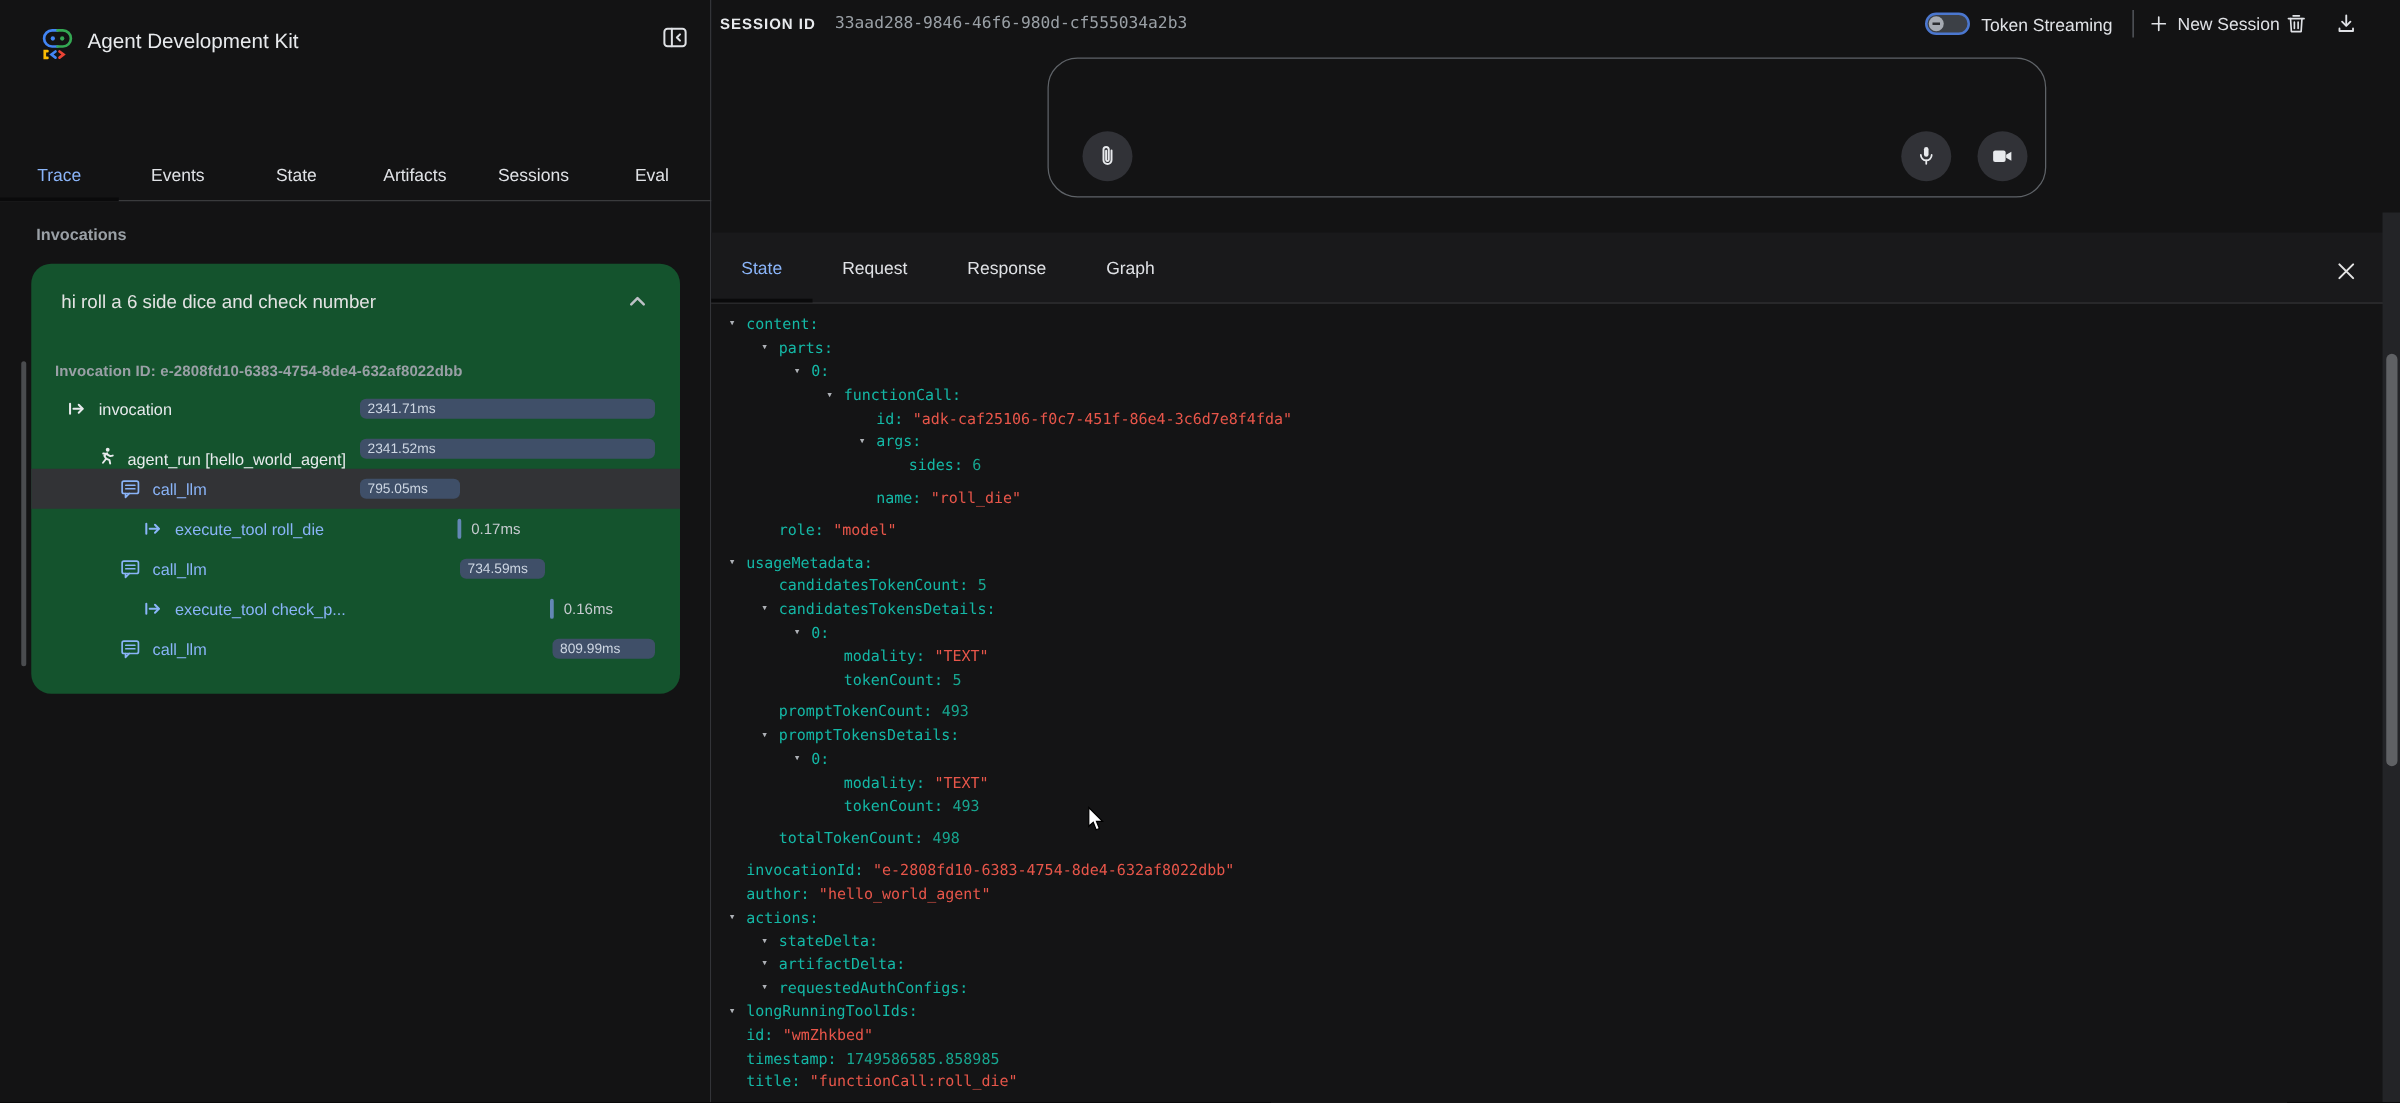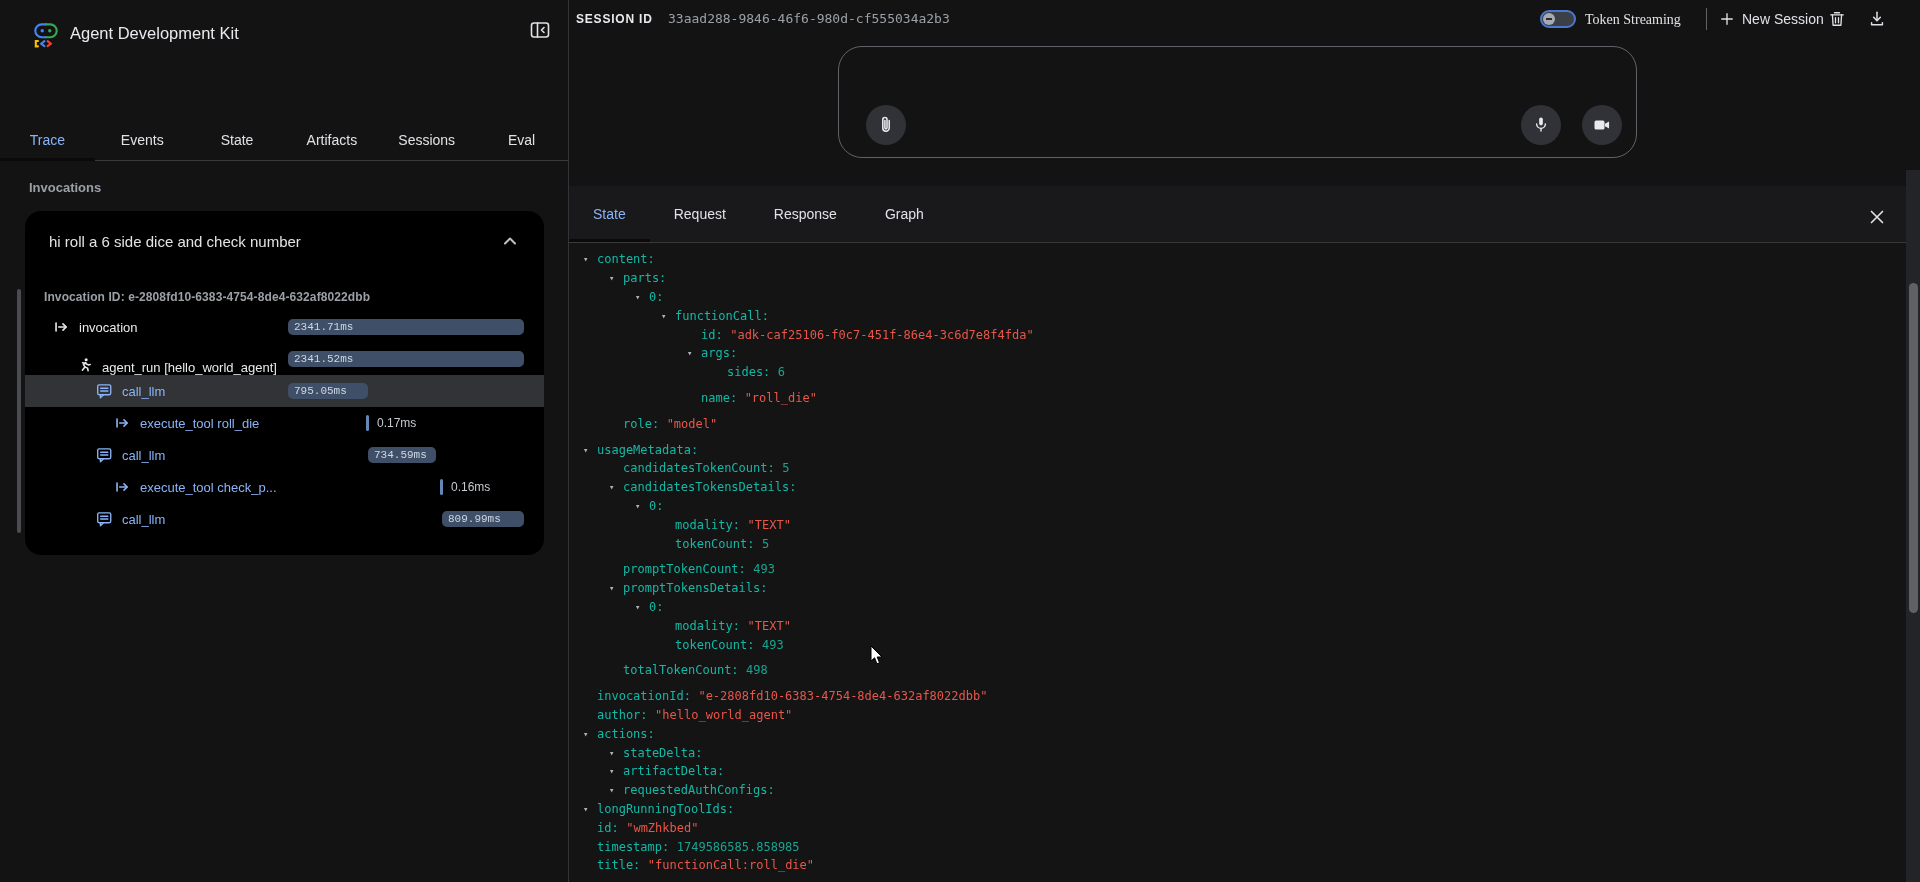--- a/index.html
+++ b/index.html
@@ -20,51 +20,51 @@
   .caret{width:0;height:0;border-left:5px solid transparent;border-right:5px solid transparent;
          border-top:6px solid #9aa0a6;}
   .sidebar-tabs{position:absolute;left:0;top:120px;width:569px;height:41px;display:flex;
                 border-bottom:1px solid #3a3b3d;box-sizing:border-box;}
   .s-tab{flex:1;display:flex;align-items:center;justify-content:center;font-size:14px;
          font-weight:500;color:#e0e2e6;position:relative;cursor:pointer;}
   .s-tab.active{color:var(--accent);}
   .s-tab.active::after{content:"";position:absolute;left:0;right:0;bottom:-1px;height:3px;background:#0a0a0b;}
   .invocations-label{position:absolute;left:29px;top:180px;font-size:13px;font-weight:600;color:#9aa0a6;}
   .left-thumb{position:absolute;left:17px;top:289px;width:4px;height:244px;background:#4a4c4f;border-radius:2px;}
-  .inv-card{position:absolute;left:25px;top:211px;width:519px;height:344px;background:#000000;border-radius:16px;}
+  .inv-card{position:absolute;left:25px;top:211px;width:519px;height:344px;background:#14532d;border-radius:16px;}
   .inv-title{position:absolute;left:24px;top:22px;font-size:15px;color:#e3e3e3;max-width:440px;
              white-space:nowrap;overflow:hidden;}
   .inv-chevron{position:absolute;right:22px;top:18px;width:24px;height:24px;color:#bdc1c6;cursor:pointer;}
   .inv-id{position:absolute;left:19px;top:79px;font-size:12px;font-weight:600;color:#9aa0a6;letter-spacing:.1px;text-align:center;}
   .trace-rows{position:absolute;left:0;top:100px;width:519px;}
   .t-row{position:relative;height:32px;display:flex;align-items:center;box-sizing:border-box;}
   .t-row.hl{background:#323336;}
   .t-icon{width:20px;height:20px;flex:none;margin-right:8px;display:flex;align-items:center;justify-content:center;}
   .t-name{font-size:13px;white-space:nowrap;z-index:1;}
   .t-row.white .t-name{color:#e8eaed;font-weight:500;}
   .t-row.white .t-icon{color:#e8eaed;}
   .t-row.blue .t-name{color:var(--accent);}
   .t-row.blue .t-icon{color:var(--accent);}
   .t-track{position:absolute;left:263px;top:8px;width:236px;height:16px;}
   .t-bar{position:absolute;top:0;height:16px;background:var(--bar-fill);border-radius:5px;
          display:flex;align-items:center;overflow:visible;}
-  .t-bar .blabel{font-size:11px;color:var(--bar-text);padding-left:6px;white-space:nowrap;font-family:Liberation Mono, monospace;}
+  .t-bar .blabel{font-size:11px;color:var(--bar-text);padding-left:6px;white-space:nowrap;}
   .t-bar.thin{background:var(--bar-marker);border-radius:1.5px;}
   .t-outside{position:absolute;top:1px;font-size:12px;color:#c7cbd0;white-space:nowrap;}
 
   
   .session-label{position:absolute;left:576px;top:12px;font-size:12px;font-weight:700;
                  letter-spacing:.8px;color:#e8eaed;}
   .session-value{position:absolute;left:668px;top:11px;font-family:"DejaVu Sans Mono",monospace;
                  font-size:13px;color:#9aa0a6;}
   .toggle{position:absolute;left:1540px;top:10px;width:36px;height:18px;border-radius:10px;
           border:2px solid #4b77cf;background:#3c4046;box-sizing:border-box;cursor:pointer;}
   .toggle .knob{position:absolute;left:1px;top:1px;width:12px;height:12px;border-radius:50%;background:#a6abb3;}
   .toggle .knob::after{content:"";position:absolute;left:3px;top:5.2px;width:6px;height:1.6px;background:#2b2d31;}
-  .token-label{position:absolute;left:1585px;top:12px;font-size:14px;color:#e0e2e6;font-family:Liberation Serif, serif;}
+  .token-label{position:absolute;left:1585px;top:12px;font-size:14px;color:#e0e2e6;}
   .tb-divider{position:absolute;left:1706px;top:8px;width:1px;height:22px;background:#5f6368;}
   .new-session{position:absolute;left:1718px;top:8px;height:22px;display:flex;align-items:center;
                gap:6px;color:#e0e2e6;font-size:14px;cursor:pointer;}
   .icon-btn{position:absolute;top:8px;width:22px;height:22px;color:#e0e2e6;cursor:pointer;
             display:flex;align-items:center;justify-content:center;}
 
   
   .chat-card{position:absolute;left:838px;top:46px;width:799px;height:112px;border:1px solid #5f6368;
              border-radius:24px;box-sizing:border-box;}
   .chat-input{position:absolute;left:24px;top:14px;width:500px;background:transparent;border:none;outline:none;

